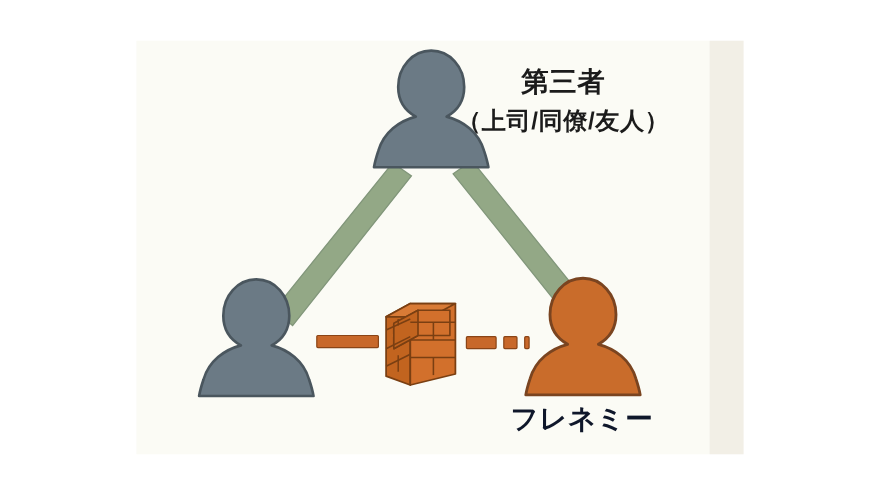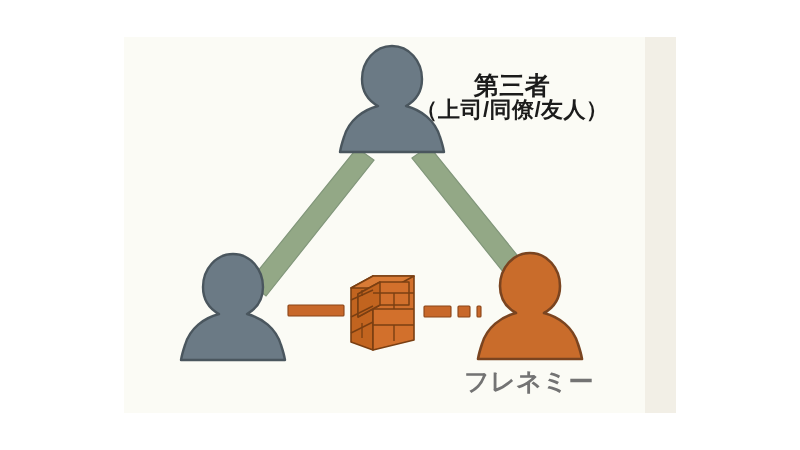--- a/index.html
+++ b/index.html
@@ -60,21 +60,21 @@
   .label {
     position: absolute;
     font-weight: bold;
     white-space: nowrap;
     letter-spacing: 0.5px;
     line-height: 1.18;
   }
 
   .label-third-title {
     left: 512px;
-    top: 71px;
+    top: 61px;
     transform: translateX(-50%);
     font-size: 25px;
     color: #1b1b1b;
   }
 
   .label-third-sub {
     left: 512px;
     top: 97px;
     transform: translateX(-50%);
     font-size: 22px;
@@ -87,21 +87,21 @@
     transform: translateX(-50%);
     font-size: 25px;
     color: #121212;
   }
 
   .label-frenemy {
     left: 529px;
     top: 367px;
     transform: translateX(-50%);
     font-size: 25px;
-    color: #737373;
+    color: #0f172a;
   }
 </style>
 </head>
 <body>
 
 <div id="slide">
 
   <div class="canvas"></div>
   <div class="canvas-edge"></div>
 

